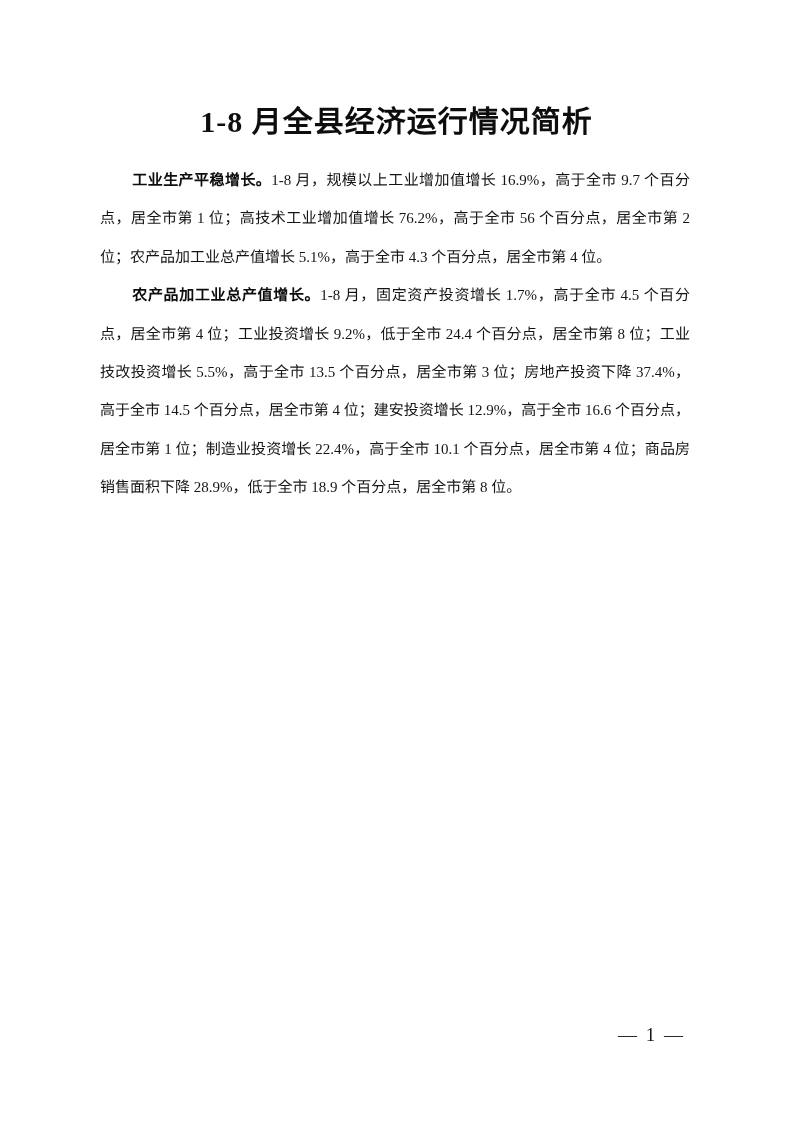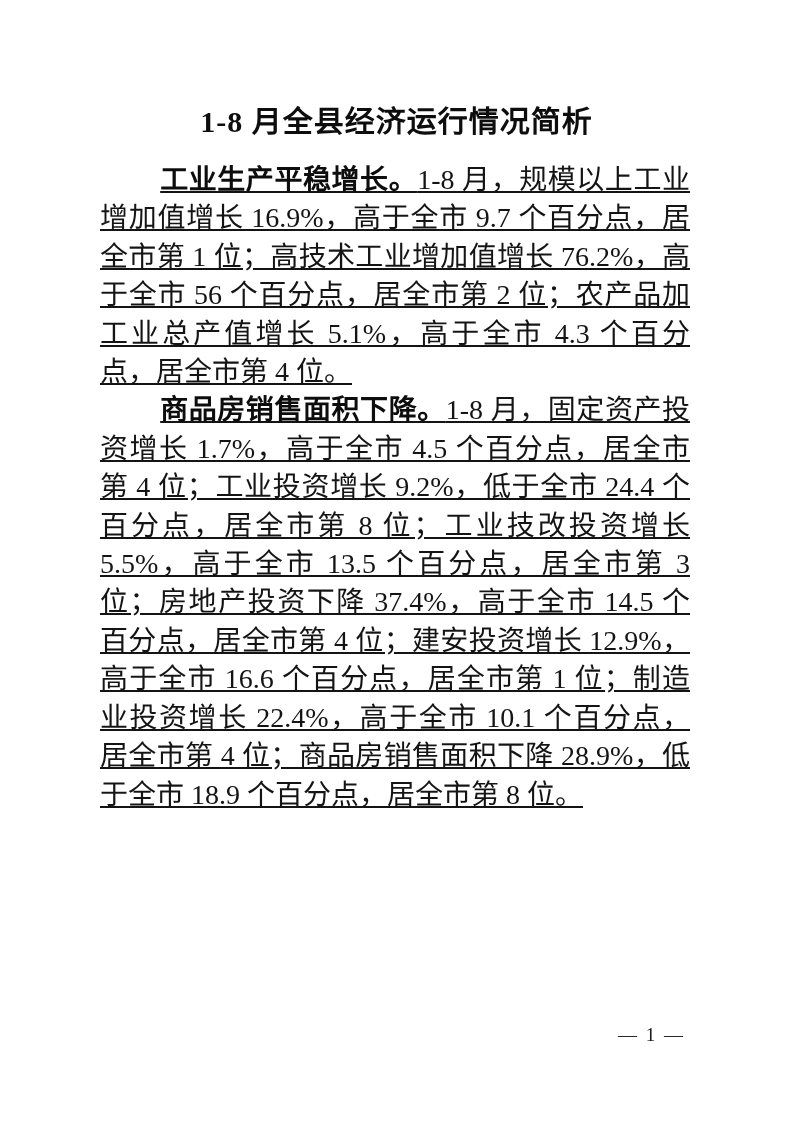--- a/index.html
+++ b/index.html
@@ -28,25 +28,24 @@
     line-height: 44px;
     font-weight: 700;
     letter-spacing: 1px;
     color: #0d0d0d;
   }
   .doc-body {
     position: absolute;
     top: 161px;
     left: 100px;
     width: 590px;
-    font-size: 28px;
+    font-size: 15px;
     line-height: 38.4px;
     text-align: justify;
     text-justify: inter-ideograph;
-    text-decoration: underline;
   }
   .doc-body p {
     margin: 0;
     padding: 0;
     text-indent: 2.15em;
   }
   .doc-body p .lead {
     font-weight: 700;
     color: #0d0d0d;
   }
@@ -64,21 +63,21 @@
 <body>
 
 <div class="page">
 
   <h1 class="doc-title">1-8 月全县经济运行情况简析</h1>
 
   <div class="doc-body">
 
     <p><span class="lead">工业生产平稳增长。</span><span>1-8 月，规模以上工业增加值增长 16.9%，高于全市 9.7 个百分点，居全市第 1 位；高技术工业增加值增长 76.2%，高于全市 56 个百分点，居全市第 2 位；农产品加工业总产值增长 5.1%，高于全市 4.3 个百分点，居全市第 4 位。</span></p>
 
-    <p><span class="lead">商品房销售面积下降。</span><span>1-8 月，固定资产投资增长 1.7%，高于全市 4.5 个百分点，居全市第 4 位；工业投资增长 9.2%，低于全市 24.4 个百分点，居全市第 8 位；工业技改投资增长 5.5%，高于全市 13.5 个百分点，居全市第 3 位；房地产投资下降 37.4%，高于全市 14.5 个百分点，居全市第 4 位；建安投资增长 12.9%，高于全市 16.6 个百分点，居全市第 1 位；制造业投资增长 22.4%，高于全市 10.1 个百分点，居全市第 4 位；商品房销售面积下降 28.9%，低于全市 18.9 个百分点，居全市第 8 位。</span></p>
+    <p><span class="lead">农产品加工业总产值增长。</span><span>1-8 月，固定资产投资增长 1.7%，高于全市 4.5 个百分点，居全市第 4 位；工业投资增长 9.2%，低于全市 24.4 个百分点，居全市第 8 位；工业技改投资增长 5.5%，高于全市 13.5 个百分点，居全市第 3 位；房地产投资下降 37.4%，高于全市 14.5 个百分点，居全市第 4 位；建安投资增长 12.9%，高于全市 16.6 个百分点，居全市第 1 位；制造业投资增长 22.4%，高于全市 10.1 个百分点，居全市第 4 位；商品房销售面积下降 28.9%，低于全市 18.9 个百分点，居全市第 8 位。</span></p>
 
 
 
   </div>
 
   <div class="page-num">— 1 —</div>
 
 </div>
 
 </body></html>

